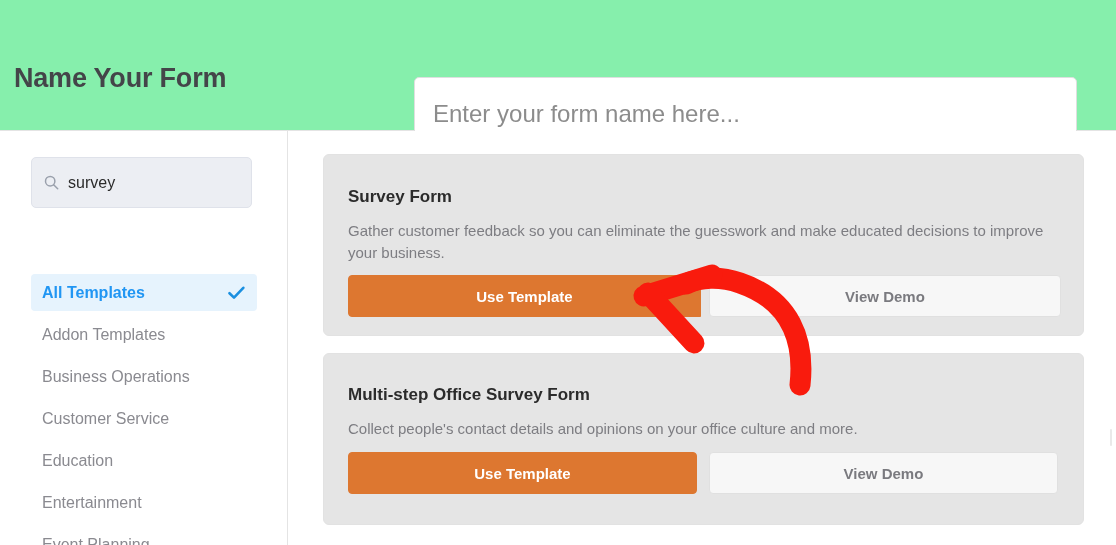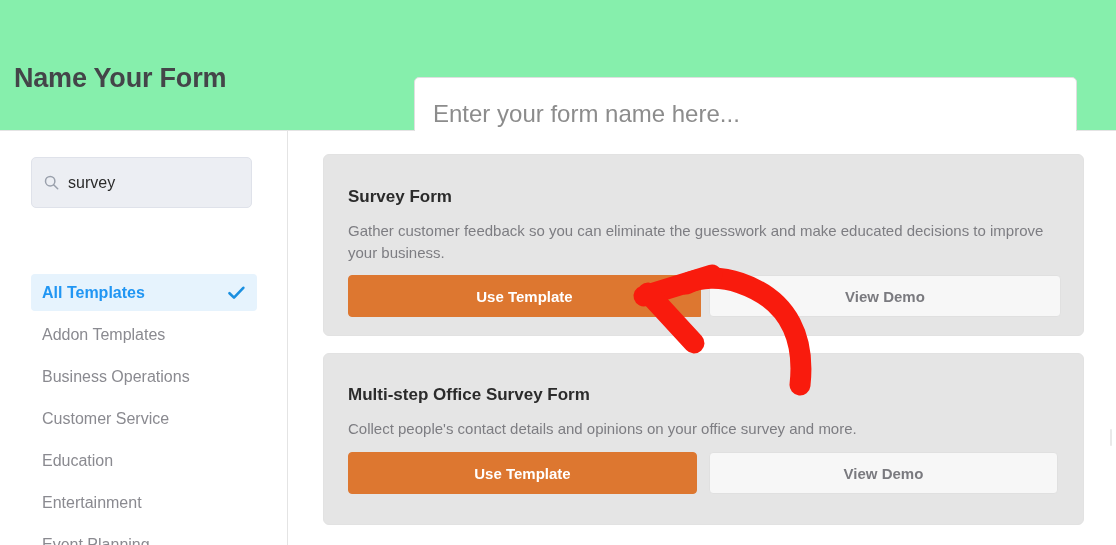--- a/index.html
+++ b/index.html
@@ -317,21 +317,21 @@
       <div class="card-title">Survey Form</div>
       <div class="card-desc">Gather customer feedback so you can eliminate the guesswork and make educated decisions to improve your business.</div>
       <div class="btn-row">
         <div class="btn btn-use">Use Template</div>
         <div class="btn btn-demo">View Demo</div>
       </div>
     </div>
 
     <div class="card card-2">
       <div class="card-title">Multi-step Office Survey Form</div>
-      <div class="card-desc">Collect people's contact details and opinions on your office survey and more.</div>
+      <div class="card-desc">Collect people's contact details and opinions on your office culture and more.</div>
       <div class="btn-row">
         <div class="btn btn-use">Use Template</div>
         <div class="btn btn-demo">View Demo</div>
       </div>
     </div>
 
     <div class="scroll-track"></div>
   </div>
 
   <svg class="arrow-overlay" viewBox="0 0 1116 545">

